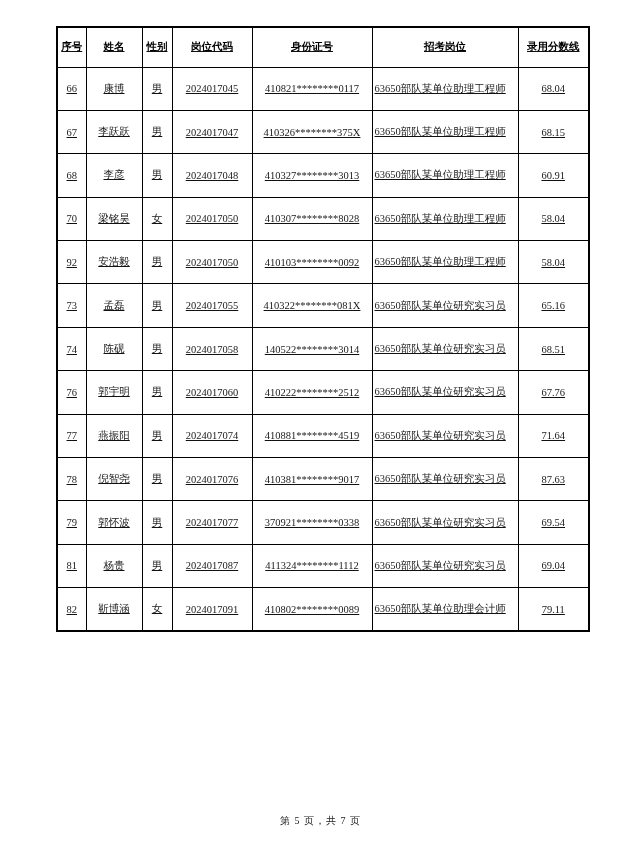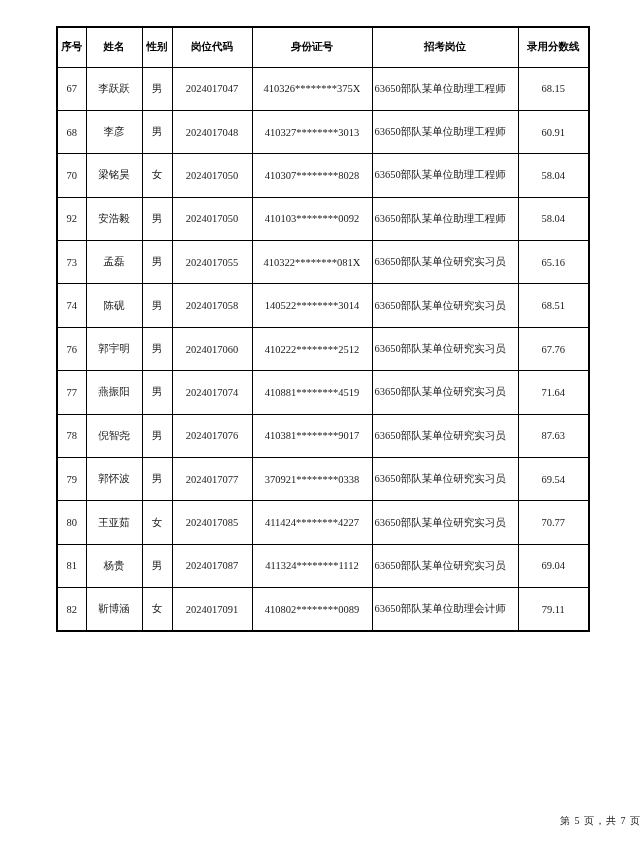--- a/index.html
+++ b/index.html
@@ -17,20 +17,21 @@
     color: #111111;
   }
   table.score-table {
     position: absolute;
     left: 56px;
     top: 26px;
     border-collapse: collapse;
     table-layout: fixed;
     width: 534px;
     border: 2px solid #000000;
+    text-decoration: underline;
   }
   table.score-table th,
   table.score-table td {
     border: 1px solid #000000;
     padding: 0 1px;
     text-align: center;
     vertical-align: middle;
     overflow: hidden;
     white-space: nowrap;
   }
@@ -52,21 +53,21 @@
   }
   table.score-table td.col-position {
     text-align: left;
     padding-left: 2px;
   }
   .page-footer {
     position: absolute;
     left: 0;
     top: 814px;
     width: 100%;
-    text-align: right;
+    text-align: center;
     font-size: 10px;
     color: #222222;
     letter-spacing: 1px;
   }
 </style>
 </head>
 <body>
 
 <div id="page">
 
@@ -86,20 +87,29 @@
         <th>姓名</th>
         <th>性别</th>
         <th>岗位代码</th>
         <th>身份证号</th>
         <th>招考岗位</th>
         <th>录用分数线</th>
       </tr>
     </thead>
     <tbody id="table-body">
         <tr>
+          <td>66</td>
+          <td>康博</td>
+          <td>男</td>
+          <td>2024017045</td>
+          <td>410821********0117</td>
+          <td class="col-position">63650部队某单位助理工程师</td>
+          <td>68.04</td>
+        </tr>
+        <tr>
           <td>67</td>
           <td>李跃跃</td>
           <td>男</td>
           <td>2024017047</td>
           <td>410326********375X</td>
           <td class="col-position">63650部队某单位助理工程师</td>
           <td>68.15</td>
         </tr>
         <tr>
           <td>68</td>
@@ -174,29 +184,20 @@
           <td>87.63</td>
         </tr>
         <tr>
           <td>79</td>
           <td>郭怀波</td>
           <td>男</td>
           <td>2024017077</td>
           <td>370921********0338</td>
           <td class="col-position">63650部队某单位研究实习员</td>
           <td>69.54</td>
-        </tr>
-        <tr>
-          <td>80</td>
-          <td>王亚茹</td>
-          <td>女</td>
-          <td>2024017085</td>
-          <td>411424********4227</td>
-          <td class="col-position">63650部队某单位研究实习员</td>
-          <td>70.77</td>
         </tr>
         <tr>
           <td>81</td>
           <td>杨贵</td>
           <td>男</td>
           <td>2024017087</td>
           <td>411324********1112</td>
           <td class="col-position">63650部队某单位研究实习员</td>
           <td>69.04</td>
         </tr>

